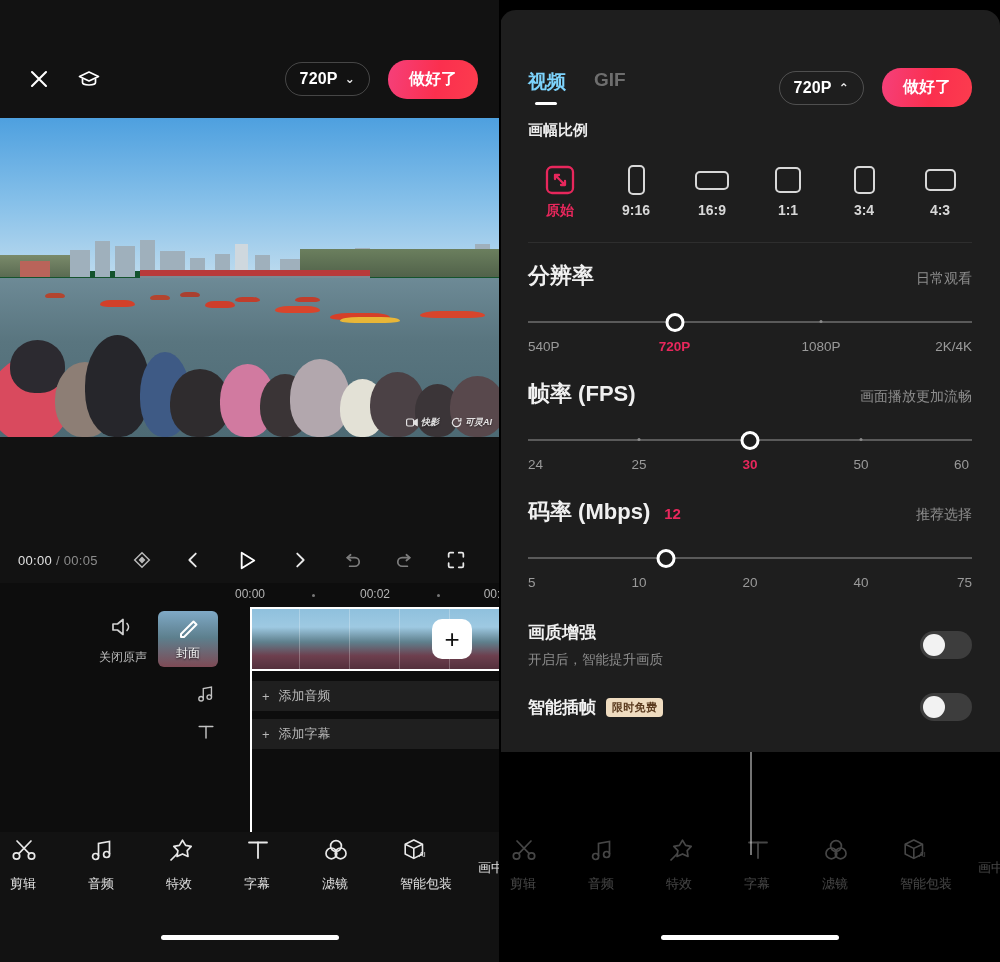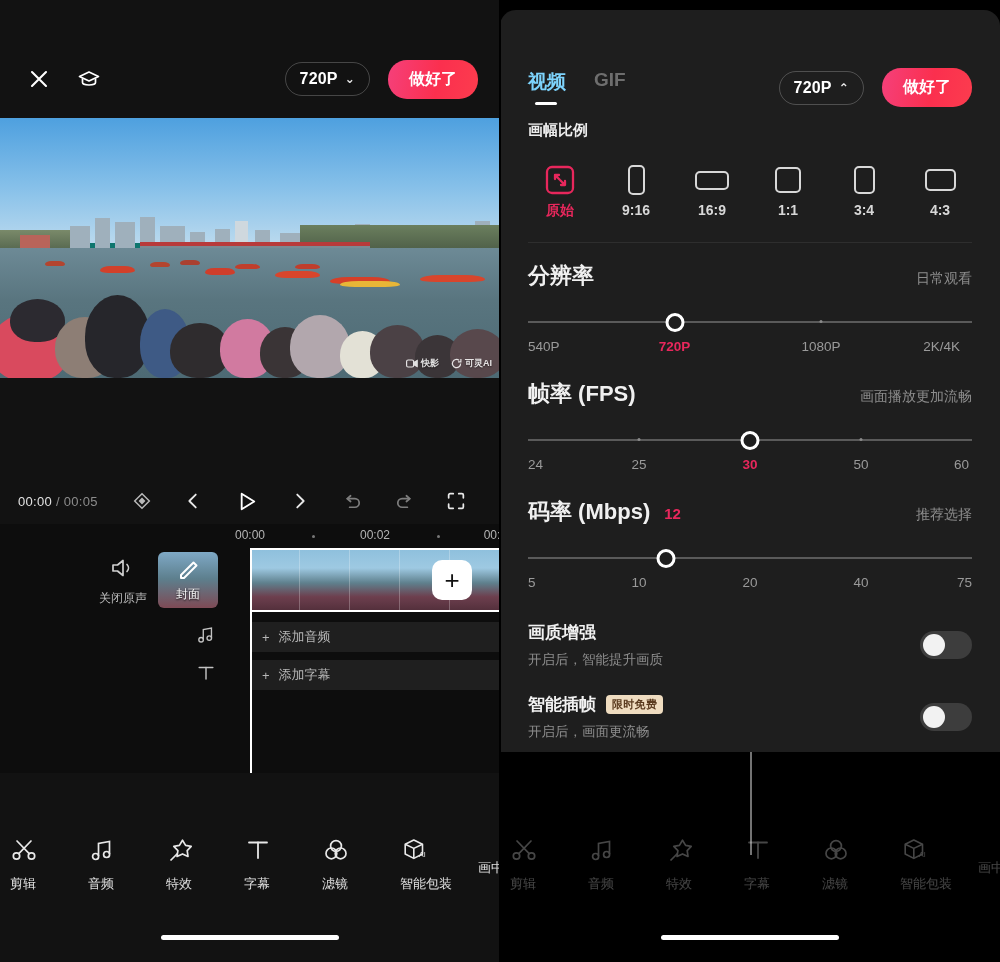--- a/index.html
+++ b/index.html
@@ -33,22 +33,23 @@
   .res-pill .chev { font-size: 12px; opacity:.9; }
   .done-btn {
     margin-left: 18px; border: none; border-radius: 19px;
     padding: 9px 21px; color:#fff; font-size: 16px; font-weight: 700;
     background: linear-gradient(100deg,#f5407b 0%, #fb2f4e 55%, #fc3c4e 100%);
     font-family: "Liberation Sans", sans-serif;
   }
 
   
   .preview {
-    position: relative; width: 500px; height: 260px; overflow:hidden;
-    background:#0f766e;
+    position: relative; width: 500px; height: 319px; overflow:hidden;
+    background:#14532d;
+    font-style:italic;
   }
   .sky {
     position:absolute; left:0; top:0; width:100%; height:48%;
     background: linear-gradient(180deg,#4ea0df 0%, #86c0e9 55%, #b9d9ee 100%);
   }
   .skyline { position:absolute; left:0; top:38%; width:100%; height:12%; }
   .bldg { position:absolute; bottom:0; background:#9fb0bc; }
   .trees {
     position:absolute; left:60%; top:41%; width:40%; height:9%;
     background: linear-gradient(180deg,#6b7f5e,#51624a);
@@ -631,21 +632,21 @@
         </div>
         <div class="slider">
           <div class="sl-track"></div>
           <div class="sl-tick" style="left:66%"></div>
           <div class="sl-knob" style="left:33%"></div>
         </div>
         <div class="sl-labels">
           <span class="sl-lab" style="left:0">540P</span>
           <span class="sl-lab on" style="left:33%;transform:translateX(-50%)">720P</span>
           <span class="sl-lab" style="left:66%;transform:translateX(-50%)">1080P</span>
-          <span class="sl-lab" style="right:12px">2K/4K</span>
+          <span class="sl-lab" style="right:0">2K/4K</span>
         </div>
       </div>
 
       <div class="sl-sec">
         <div class="sl-head">
           <span class="sl-name">帧率 (FPS)</span>
           <span class="sl-hint">画面播放更加流畅</span>
         </div>
         <div class="slider">
           <div class="sl-track"></div>
@@ -692,21 +693,20 @@
             <div class="knob"></div>
           </div>
       </div>
 
       <div class="toggle-row">
         <div class="tr-left">
           <div class="tr-title">
             <span>智能插帧</span>
             <span class="badge">限时免费</span>
           </div>
-          <div class="tr-sub">开启后，画面更流畅</div>
         </div>
         <div class="switch">
             <div class="knob"></div>
           </div>
       </div>
 
     </div>
 
     <div class="r-homebar"></div>
   </div>

